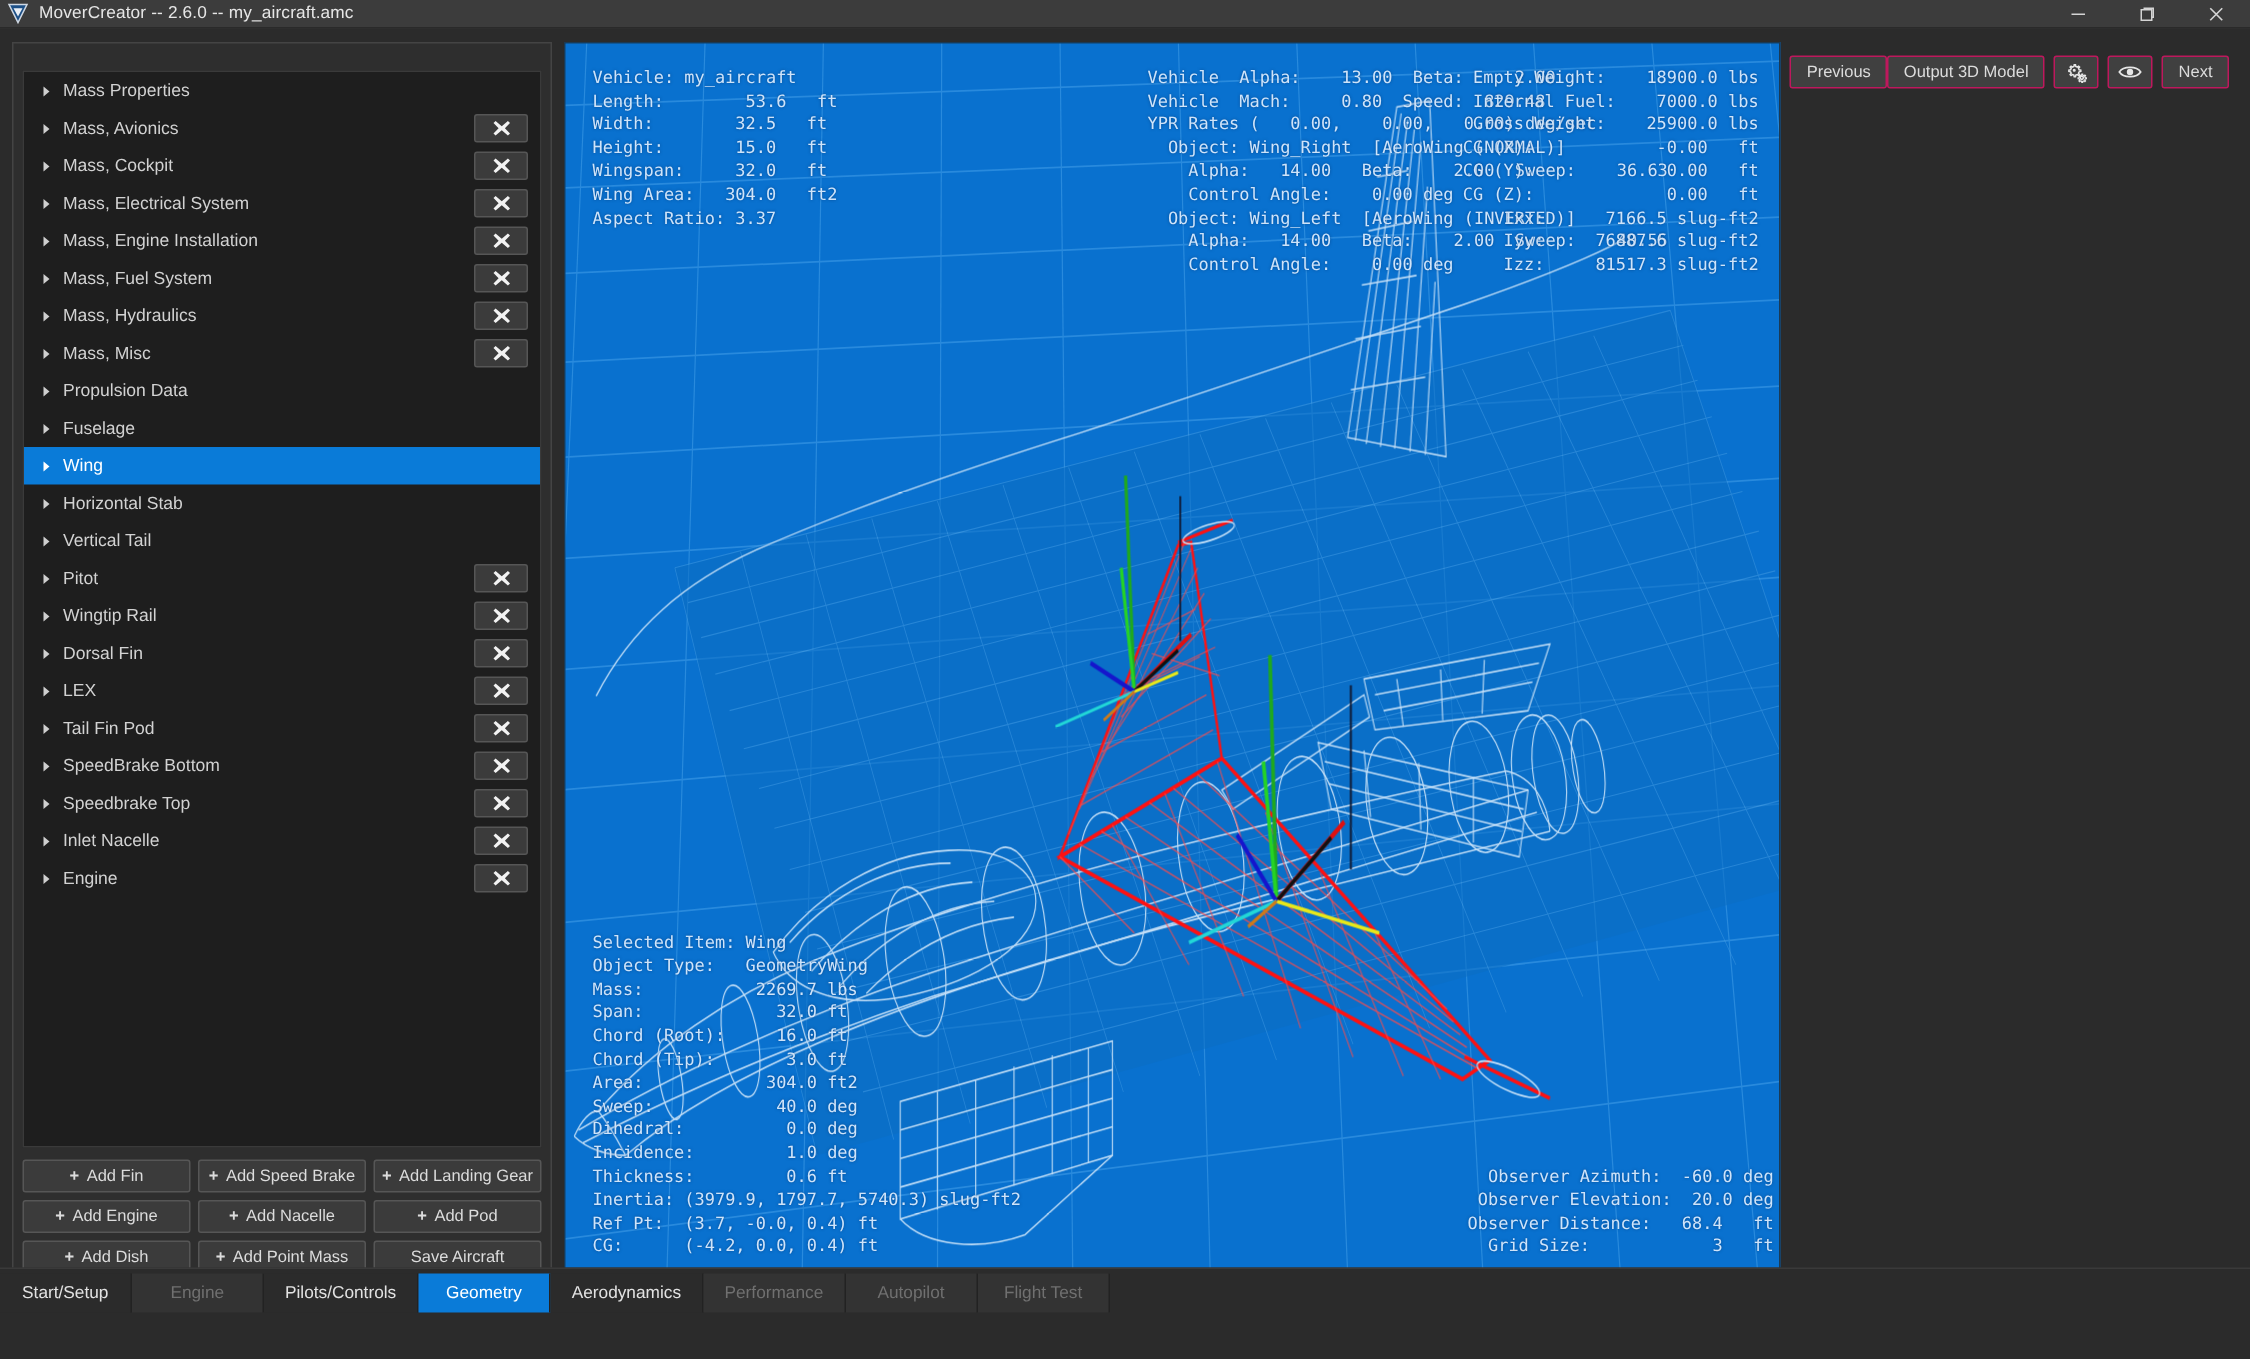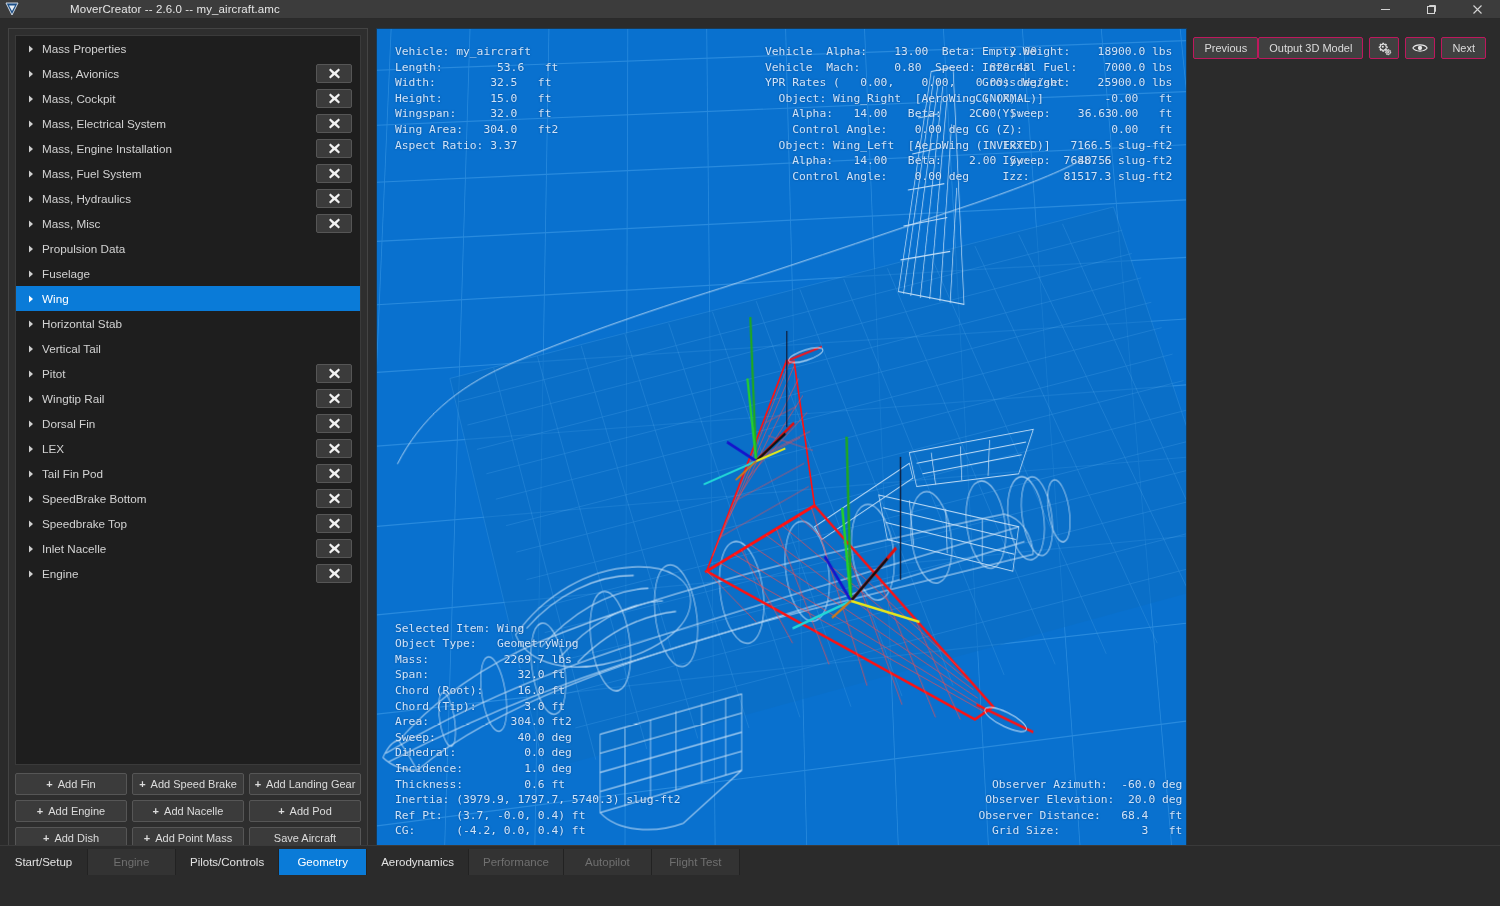--- a/index.html
+++ b/index.html
@@ -10,21 +10,20 @@
     overflow: hidden;
   }
 
   
   #titlebar {
     height: 19px; width: 1500px;
     background: #3c3c3c;
     display: flex; align-items: center;
     border-bottom: 1px solid #2a2a2a;
     position: relative;
-    gap: 44px;
   }
   #app-logo {
     width: 16px; height: 16px; margin-left: 4px; margin-right: 6px;
     position: relative; flex: 0 0 auto;
   }
   #app-logo svg { display:block; }
   #title-text {
     color: #e6e6e6; font-size: 11.5px; letter-spacing: 0.1px;
     white-space: nowrap;
   }
@@ -46,21 +45,21 @@
     padding: 9px 8px 0 8px;
     gap: 8px;
   }
 
   
   #left-panel {
     width: 360px; height: 828px;
     background: #2e2e2e;
     border: 1px solid #444;
     display: flex; flex-direction: column;
-    padding: 6px 6px 6px 6px;
+    padding: 18px 6px 6px 6px;
   }
   #tree {
     flex: 1 1 auto;
     background: #1e1e1e;
     border: 1px solid #3a3a3a;
     overflow: hidden;
     position: relative;
   }
   .tree-row {
     height: 25px;

